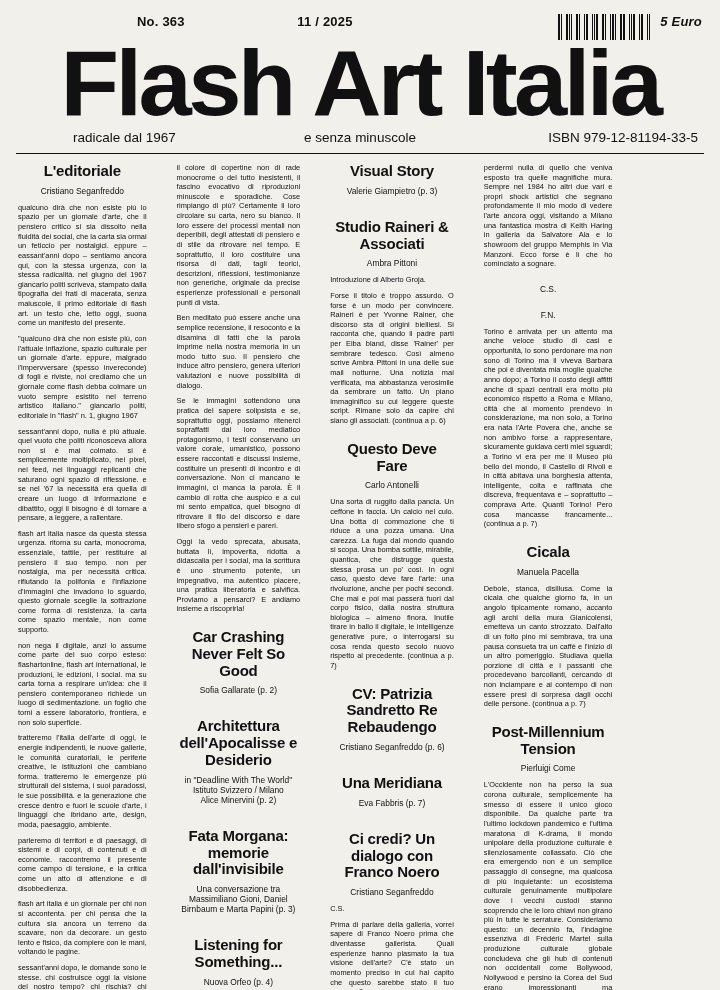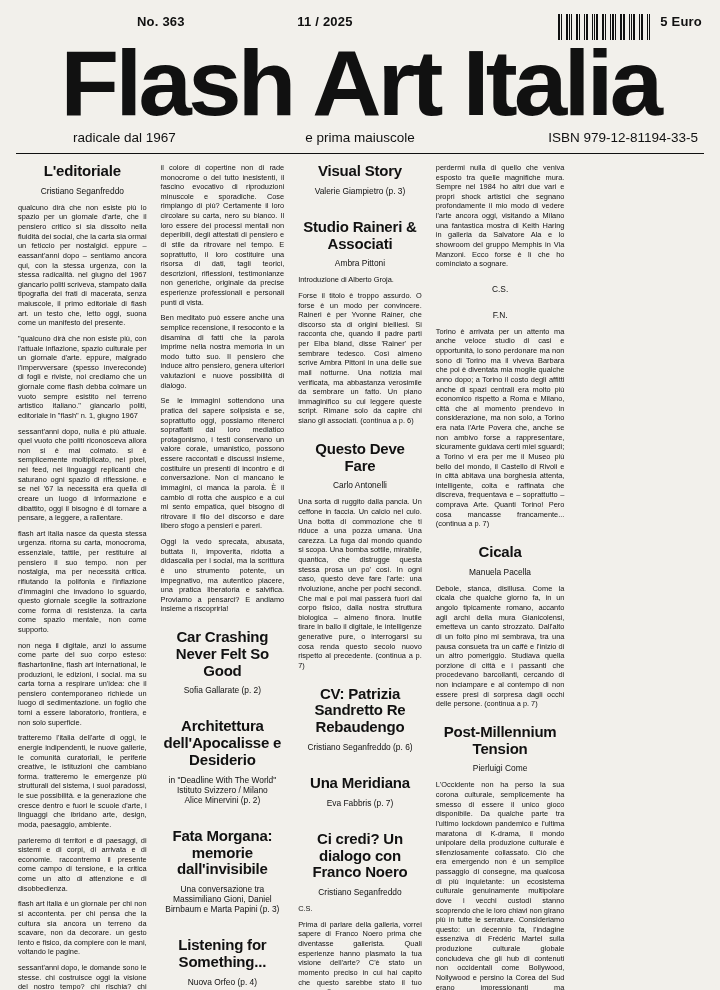--- a/index.html
+++ b/index.html
@@ -27,20 +27,21 @@
     font-weight: bold;
     letter-spacing: .2px;
     padding: 0 2px 2px 2px;
   }
   .top-left { width: 33%; text-align: center; padding-left: 60px;}
   .top-mid { width: 34%; text-align: center; padding-right: 70px; }
   .top-right {
     width: 33%;
     display: flex; align-items: flex-start; justify-content: flex-end;
     gap: 10px;
+    font-style: italic;
   }
   .barcode {
     display: flex; align-items: flex-end; height: 26px; gap: 1px;
   }
   .barcode i { display: block; width: 1px; height: 26px; background: #111; }
   .barcode i.w { width: 2px; }
   .barcode i.s { width: 1px; }
   .barcode i.g { background: transparent; width: 2px; }
 
   .masthead {
@@ -64,21 +65,21 @@
     margin-bottom: 0;
     gap: 28px;
   }
   .sub-bar .s1 { width: 33%; text-align: center; }
   .sub-bar .s2 { width: 34%; text-align: center; }
   .sub-bar .s3 { width: 33%; text-align: right; }
 
   
   .cols {
     display: flex;
-    gap: 0;
+    gap: 16px;
     margin-top: 9px;
     height: 790px;
   }
   .col {
     width: 20%;
     padding: 0 7px;
     border-right: 0px solid #ccc;
   }
   .col:first-child { padding-left: 2px; }
   .col:last-child { padding-right: 2px; }
@@ -155,35 +156,35 @@
           <i class="s"></i>
       </span>
       <span>5 Euro</span>
     </div>
   </div>
 
   <div class="masthead">Flash Art Italia</div>
 
   <div class="sub-bar">
     <div class="s1">radicale dal 1967</div>
-    <div class="s2">e prima maiuscole</div>
+    <div class="s2">e senza minuscole</div>
     <div class="s3">ISBN 979-12-81194-33-5</div>
   </div>
 
   <div class="cols" id="cols">
       <div class="col">
         <h2 class="headline">L'editoriale</h2>
         <div class="byline" style="white-space: pre-line;">Cristiano Seganfreddo</div>
         <p class="body">qualcuno dirà che non esiste più lo spazio per un giornale d'arte, che il pensiero critico si sia dissolto nella fluidità dei social, che la carta sia ormai un feticcio per nostalgici. eppure – eassant'anni dopo – sentiamo ancora qui, con la stessa urgenza, con la stessa radicalità. nel giugno del 1967 giancarlo politi scriveva, stampato dalla tipografia dei frati di macerata, senza maiuscole, il primo editoriale di flash art. un testo che, letto oggi, suona come un manifesto del presente.</p>
         <p class="body">"qualcuno dirà che non esiste più, con l'attuale inflazione, spazio culturale per un giornale d'arte. eppure, malgrado l'impervversare (spesso invereconde) di fogli e riviste, noi crediamo che un giornale come flash debba colmare un vuoto sempre esistito nel terreno artistico italiano." giancarlo politi, editoriale in "flash" n. 1, giugno 1967</p>
         <p class="body">sessant'anni dopo, nulla è più attuale. quel vuoto che politi riconosceva allora non si è mai colmato. si è semplicemente moltiplicato, nei pixel, nei feed, nei linguaggi replicanti che saturano ogni spazio di riflessione. e se nel '67 la necessità era quella di creare un luogo di informazione e dibattito, oggi il bisogno è di tornare a pensare, a leggere, a rallentare.</p>
         <p class="body">flash art italia nasce da questa stessa urgenza. ritorna su carta, monocroma, essenziale, tattile, per restituire al pensiero il suo tempo. non per nostalgia, ma per necessità critica. rifiutando la polifonia e l'inflazione d'immagini che invadono lo sguardo, questo giornale sceglie la sottrazione come forma di resistenza. la carta come spazio mentale, non come supporto.</p>
         <p class="body">non nega il digitale, anzi lo assume come parte del suo corpo esteso: flashartonline, flash art international, le produzioni, le edizioni, i social. ma su carta torna a respirare un'idea: che il pensiero contemporaneo richiede un luogo di sedimentazione. un foglio che torni a essere laboratorio, frontiera, e non solo superficie.</p>
         <p class="body">tratteremo l'italia dell'arte di oggi, le energie indipendenti, le nuove gallerie, le comunità curatoriali, le periferie creative, le istituzioni che cambiano forma. tratteremo le emergenze più strutturali del sistema, i suoi paradossi, le sue possibilità. e la generazione che cresce dentro e fuori le scuole d'arte, i linguaggi che ibridano arte, design, moda, paesaggio, ambiente.</p>
-        <p class="body">parleremo di territori e di paesaggi, di sistemi e di corpi, di arrivata e di economie. raccontremo il presente come campo di tensione, e la critica come un atto di attenzione e di disobbedienza.</p>
+        <p class="body">parleremo di territori e di paesaggi, di sistemi e di corpi, di contenuti e di economie. raccontremo il presente come campo di tensione, e la critica come un atto di attenzione e di disobbedienza.</p>
         <p class="body">flash art italia è un giornale per chi non si accontenta. per chi pensa che la cultura sia ancora un terreno da scavare, non da decorare. un gesto lento e fisico, da compiere con le mani, voltando le pagine.</p>
         <p class="body">sessant'anni dopo, le domande sono le stesse. chi costruisce oggi la visione del nostro tempo? chi rischia? chi resiste? forse la risposta è, ancora una volta, in un gesto semplice: scrivere, leggere, discutere, stampare. perché l'arte, in italia, non è mai stata un lusso. è sempre stata una necessità.</p>
       </div>
       <div class="col">
         <p class="body">il colore di copertine non di rade monocrome o del tutto inesistenti, il fascino evocativo di riproduzioni minuscole e sporadiche. Cose rimpiango di più? Certamente il loro circolare su carta, nero su bianco. Il loro essere dei processi mentali non deperibili, degli attestati di pensiero e di stile da ritrovare nel tempo. E soprattutto, il loro costituire una risorsa di dati, tagli teorici, descrizioni, riflessioni, testimonianze non generiche, originale da precise esperienze professionali e personali punti di vista.</p>
         <p class="body">Ben meditato può essere anche una semplice recensione, il resoconto e la disamina di fatti che la parola imprime nella nostra memoria in un modo tutto suo. Il pensiero che induce altro pensiero, genera ulteriori valutazioni e nuove possibilità di dialogo.</p>
         <p class="body">Se le immagini sottendono una pratica del sapere solipsista e se, soprattutto oggi, possiamo ritenerci sopraffatti dal loro mediatico protagonismo, i testi conservano un valore corale, umanistico, possono essere raccontati e discussi insieme, costituire un presenti di incontro e di conversazione. Non ci mancano le immagini, ci manca la parola. È il cambio di rotta che auspico e a cui mi sento empatica, quel bisogno di ritrovare il filo del discorso e dare libero sfogo a pensieri e pareri.</p>
         <p class="body">Oggi la vedo sprecata, abusata, buttata lì, impoverita, ridotta a didascalia per i social, ma la scrittura è uno strumento potente, un impegnativo, ma autentico piacere, una pratica liberatoria e salvifica. Proviamo a pensarci? E andiamo insieme a riscoprirla!</p>
         <div class="spacer-s"></div>
         <h2 class="headline">Car Crashing Never Felt So Good</h2>

